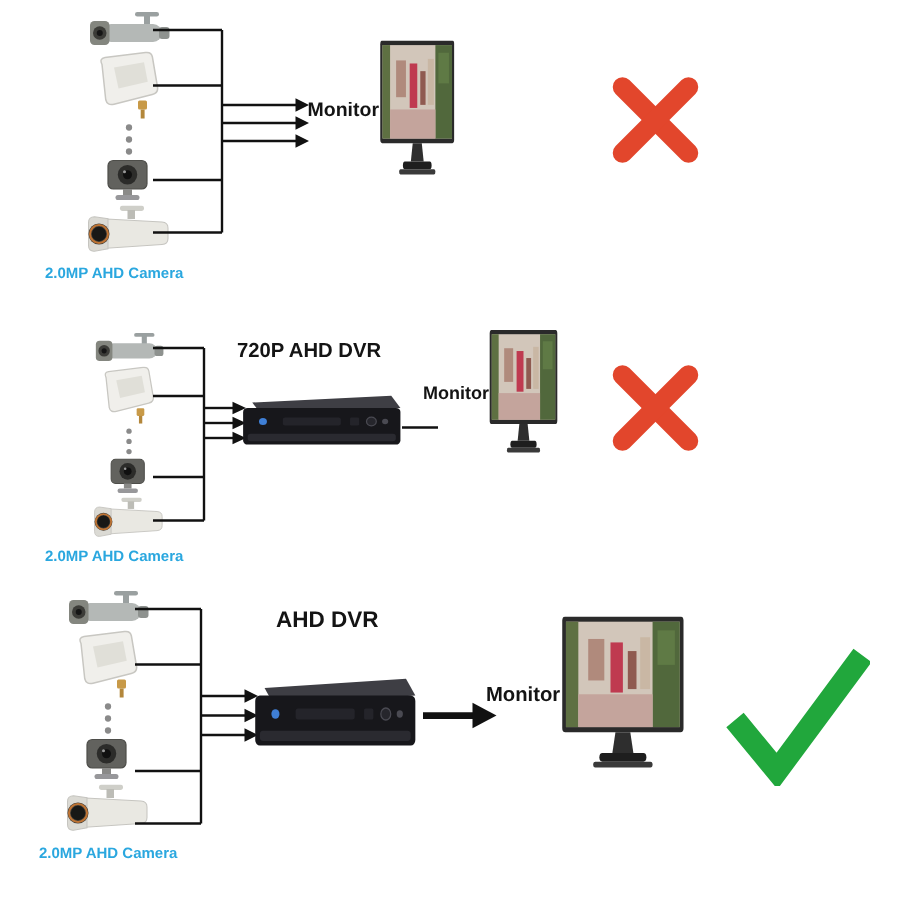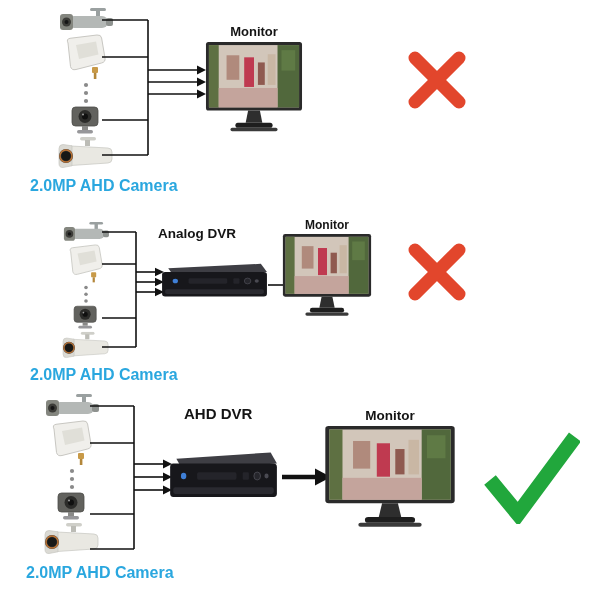--- a/index.html
+++ b/index.html
@@ -3,24 +3,24 @@
 <meta charset="utf-8">
 <style>
   html,body { margin:0; padding:0; background:#fff; }
   #canvas {
     position:relative; width:600px; height:600px; background:#fff;
     font-family:"Liberation Sans", sans-serif; overflow:hidden;
   }
   .abs { position:absolute; }
   .camera-stack { display:flex; flex-direction:column; align-items:center; gap:2px; width:76px; }
   .camera-stack.compact { transform:scale(0.85); transform-origin:top center; }
-  .cam-label { color:#2AA7DF; font-weight:bold; font-size:16px; white-space:nowrap; }
+  .cam-label { color:#2AA7DF; font-weight:bold; font-size:10px; white-space:nowrap; }
   .mon-label { font-weight:bold; color:#141414; text-align:center; white-space:nowrap; }
   .dvr-label { font-weight:bold; color:#141414; line-height:16px; white-space:nowrap; }
-  .monitor-group { display:flex; flex-direction:column; align-items:center; }
+  .monitor-group { display:flex; flex-direction:row; align-items:center; }
   svg { display:block; }
   .defs-holder { position:absolute; width:0; height:0; overflow:hidden; }
 </style>
 </head>
 <body>
 
 <div id="canvas">
 
   <svg class="defs-holder" aria-hidden="true">
     <defs>
@@ -178,21 +178,21 @@
         <line x1="34" y1="66" x2="54" y2="66"></line>
       </g>
       <g fill="#111">
         <polygon points="53,41.8 62,46 53,50.2"></polygon>
         <polygon points="53,51.8 62,56 53,60.2"></polygon>
         <polygon points="53,61.8 62,66 53,70.2"></polygon>
       </g>
     </svg>
 
     <div class="abs dvr-label" style="left:158px; top:226px; font-size:13.5px;">
-      <div>Analog DVR</div>
+      <div>720P AHD DVR</div>
     </div>
     <svg class="abs" style="left:158px; top:262px;" width="112" height="38" viewBox="0 0 110 42" preserveAspectRatio="none">
         <use href="#g-dvr"></use>
       </svg>
 
     <svg class="abs" style="left:268px; top:280px;" width="26" height="10" viewBox="0 0 26 10">
       <line x1="0" y1="5" x2="24" y2="5" stroke="#111" stroke-width="1.6"></line>
     </svg>
 
     <div class="abs monitor-group" style="left:282px; top:218px; width:90px;">

